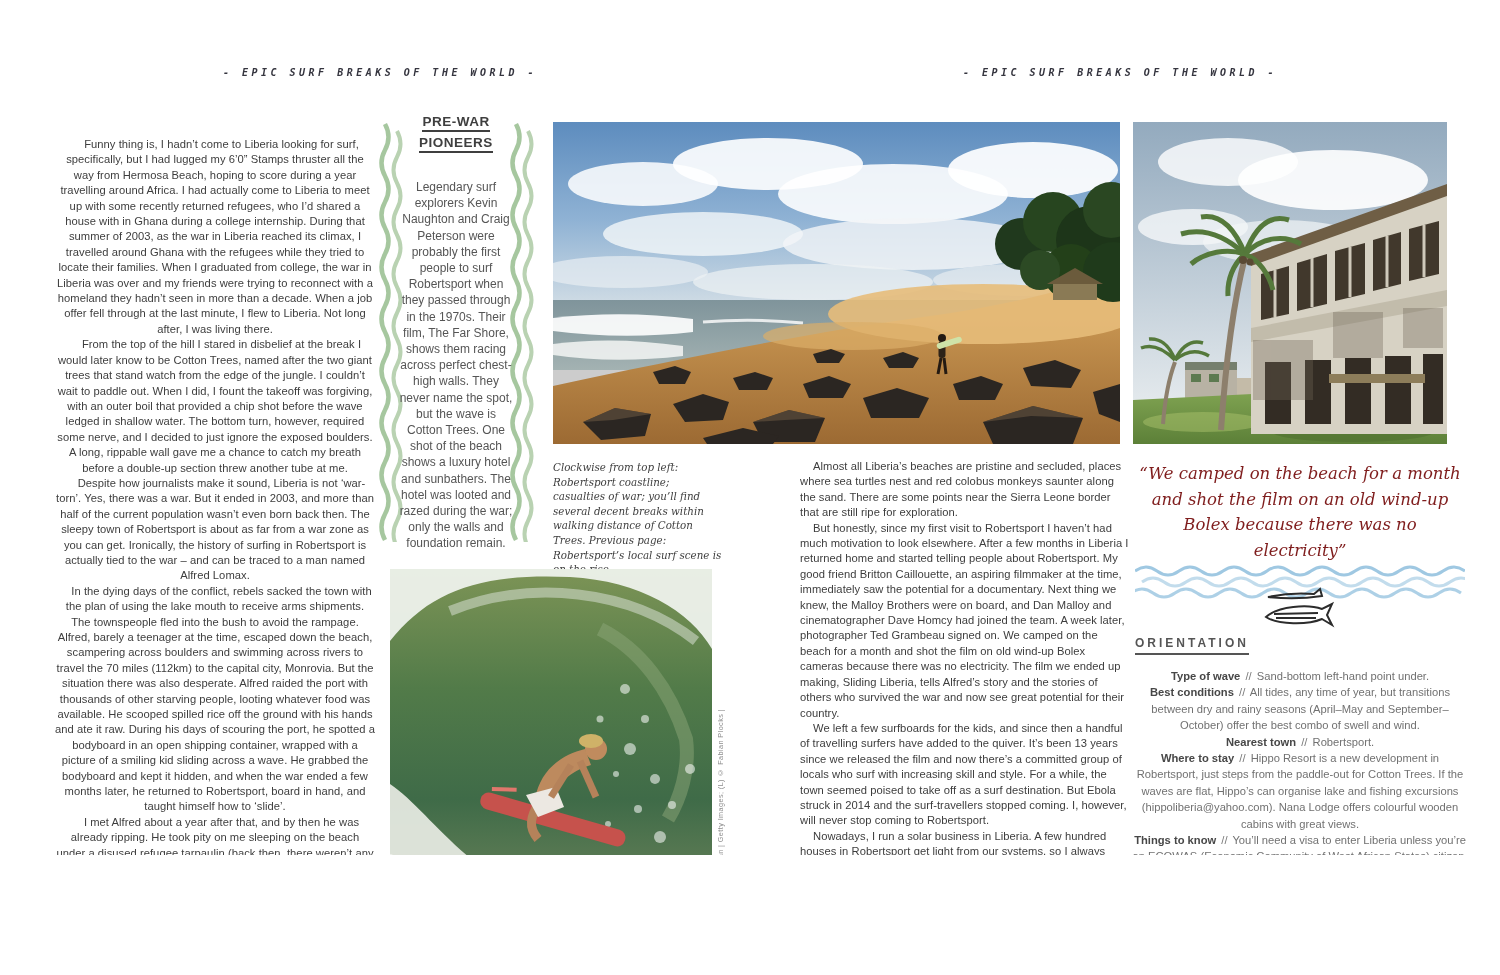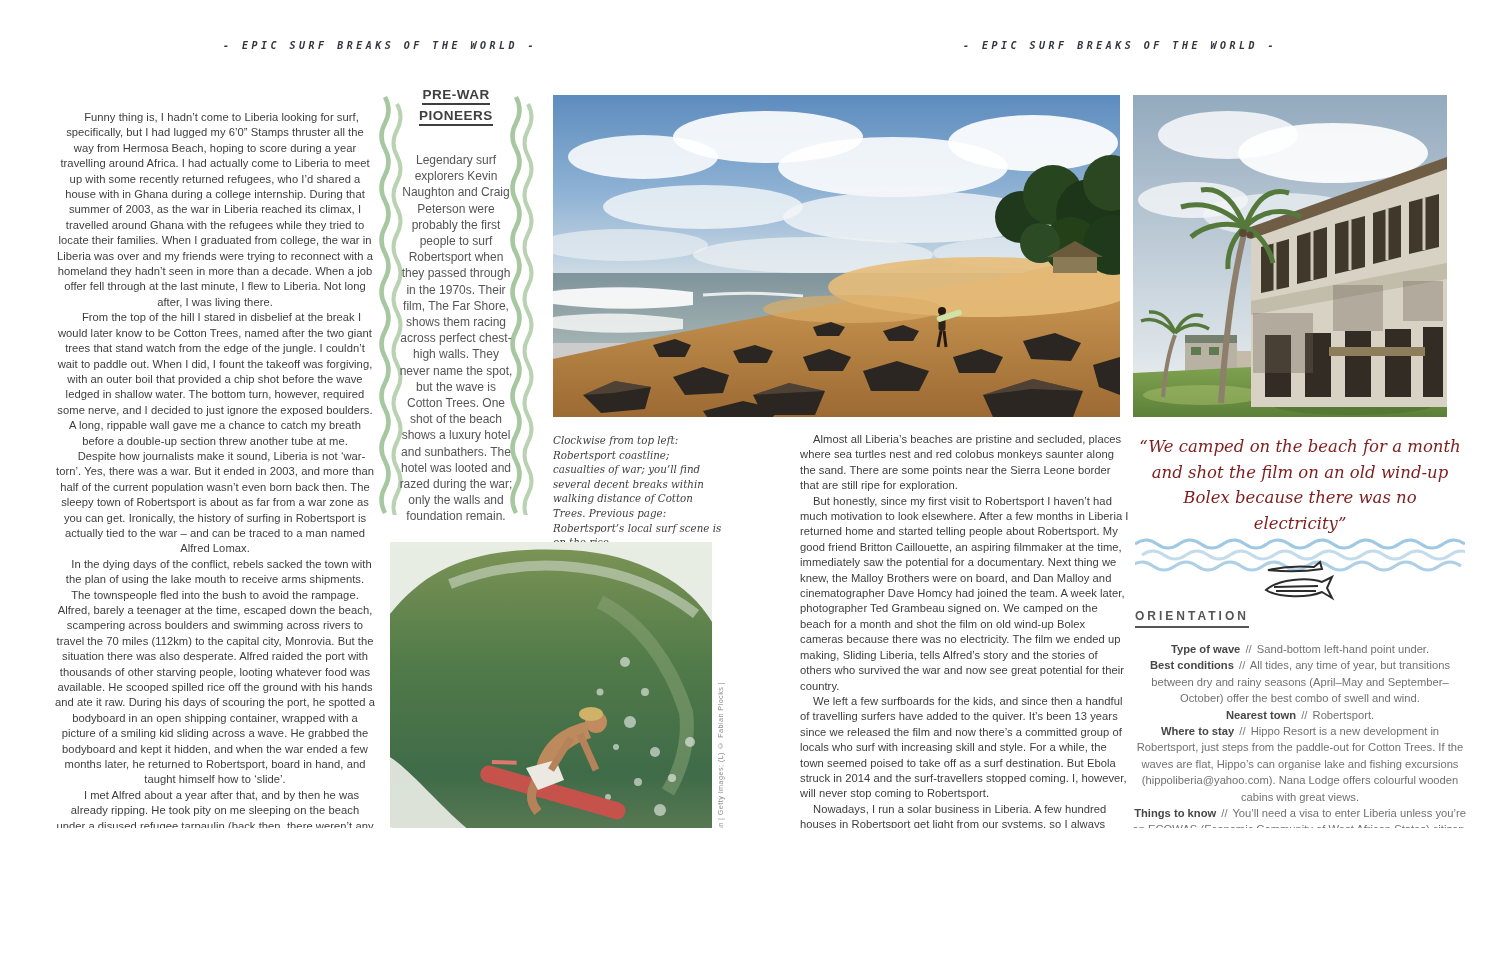--- a/index.html
+++ b/index.html
@@ -1,19 +1,19 @@
 <!DOCTYPE html>
 <html><head>
 <meta charset="utf-8">
 <style>
   * { margin:0; padding:0; box-sizing:border-box; }
   html,body { background:#ffffff; }
   .spread {
     position:relative; width:1500px; height:828px; background:#fff;
-    font-family:"Liberation Sans", sans-serif; color:#3c3c3c; overflow:hidden;
+    font-family:"Liberation Sans", sans-serif; color:#3c3c3c; overflow:hidden;margin-top:27px;
   }
   
   .runhead {
     position:absolute; top:40px; width:760px; text-align:center;
     font-family:"DejaVu Sans Mono", monospace; font-style:italic; font-weight:bold;
     font-size:10px; letter-spacing:3.5px; color:#35353f;
   }
   .runhead.left { left:0; } .runhead.right { left:740px; }
   .foot {
     position:absolute; top:931px;

